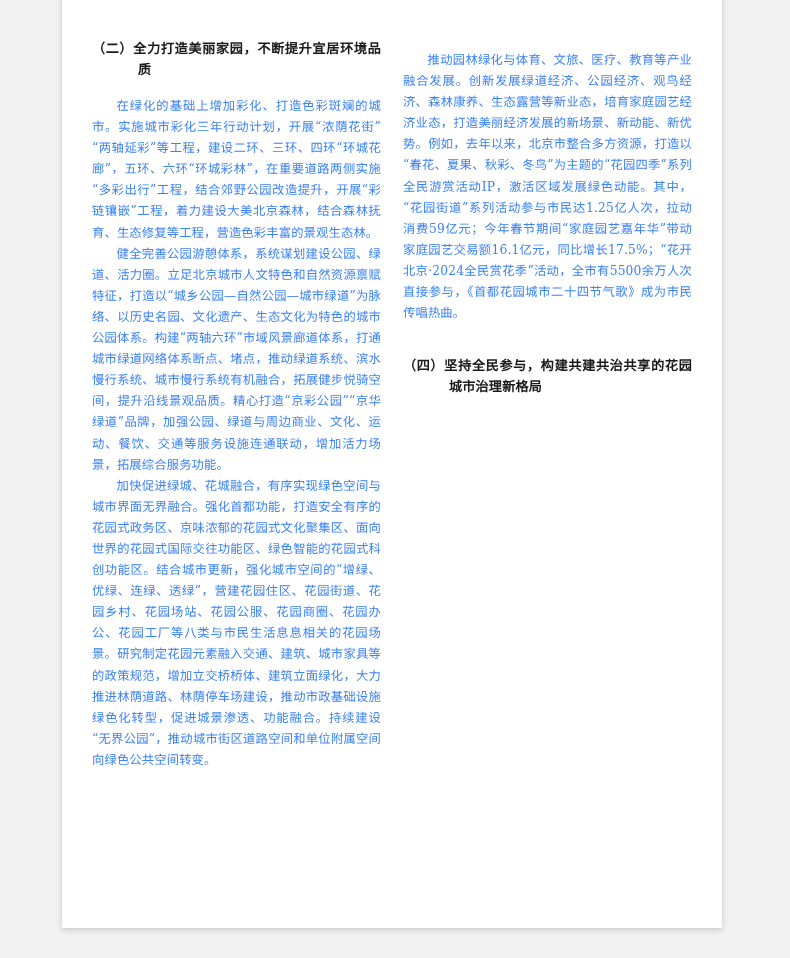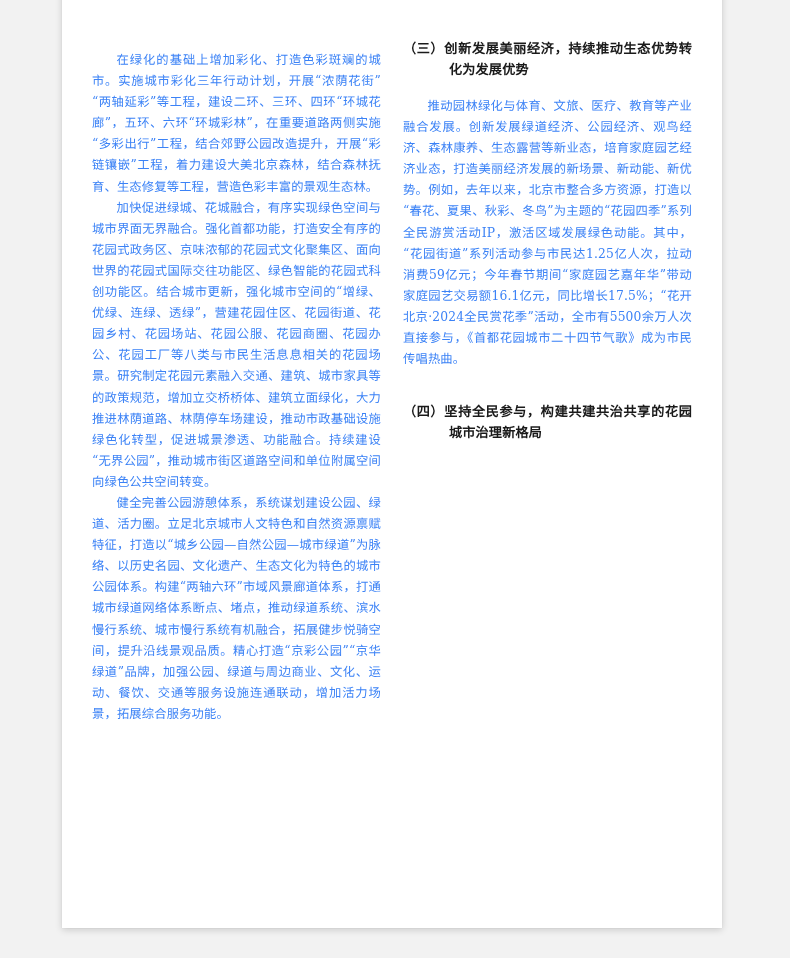--- a/index.html
+++ b/index.html
@@ -97,34 +97,34 @@
 <body>
 
 <div class="paper-wrap">
   <div class="page">
     <div class="page-inner">
 
       <div class="columns">
 
         <div class="col">
 
+          <h2 class="sec-heading">（二）全力打造美丽家园，不断提升宜居环境品质</h2>
 
           <div class="heading-gap"></div>
 
           <p class="para">在绿化的基础上增加彩化、打造色彩斑斓的城市。实施城市彩化三年行动计划，开展“浓荫花街”“两轴延彩”等工程，建设二环、三环、四环“环城花廊”，五环、六环“环城彩林”，在重要道路两侧实施“多彩出行”工程，结合郊野公园改造提升，开展“彩链镶嵌”工程，着力建设大美北京森林，结合森林抚育、生态修复等工程，营造色彩丰富的景观生态林。</p>
 
+          <p class="para">健全完善公园游憩体系，系统谋划建设公园、绿道、活力圈。立足北京城市人文特色和自然资源禀赋特征，打造以“城乡公园—自然公园—城市绿道”为脉络、以历史名园、文化遗产、生态文化为特色的城市公园体系。构建“两轴六环”市域风景廊道体系，打通城市绿道网络体系断点、堵点，推动绿道系统、滨水慢行系统、城市慢行系统有机融合，拓展健步悦骑空间，提升沿线景观品质。精心打造“京彩公园”“京华绿道”品牌，加强公园、绿道与周边商业、文化、运动、餐饮、交通等服务设施连通联动，增加活力场景，拓展综合服务功能。</p>
+
           <p class="para">加快促进绿城、花城融合，有序实现绿色空间与城市界面无界融合。强化首都功能，打造安全有序的花园式政务区、京味浓郁的花园式文化聚集区、面向世界的花园式国际交往功能区、绿色智能的花园式科创功能区。结合城市更新，强化城市空间的“增绿、优绿、连绿、透绿”，营建花园住区、花园街道、花园乡村、花园场站、花园公服、花园商圈、花园办公、花园工厂等八类与市民生活息息相关的花园场景。研究制定花园元素融入交通、建筑、城市家具等的政策规范，增加立交桥桥体、建筑立面绿化，大力推进林荫道路、林荫停车场建设，推动市政基础设施绿色化转型，促进城景渗透、功能融合。持续建设“无界公园”，推动城市街区道路空间和单位附属空间向绿色公共空间转变。</p>
-
-          <p class="para">健全完善公园游憩体系，系统谋划建设公园、绿道、活力圈。立足北京城市人文特色和自然资源禀赋特征，打造以“城乡公园—自然公园—城市绿道”为脉络、以历史名园、文化遗产、生态文化为特色的城市公园体系。构建“两轴六环”市域风景廊道体系，打通城市绿道网络体系断点、堵点，推动绿道系统、滨水慢行系统、城市慢行系统有机融合，拓展健步悦骑空间，提升沿线景观品质。精心打造“京彩公园”“京华绿道”品牌，加强公园、绿道与周边商业、文化、运动、餐饮、交通等服务设施连通联动，增加活力场景，拓展综合服务功能。</p>
 
         </div>
 
         <div class="col">
 
-          <h2 class="sec-heading">（三）创新发展美丽经济，持续推动生态优势转化为发展优势</h2>
 
           <div class="heading-gap"></div>
 
 
           <p class="para">推动园林绿化与体育、文旅、医疗、教育等产业融合发展。创新发展绿道经济、公园经济、观鸟经济、森林康养、生态露营等新业态，培育家庭园艺经济业态，打造美丽经济发展的新场景、新动能、新优势。例如，去年以来，北京市整合多方资源，打造以“春花、夏果、秋彩、冬鸟”为主题的“花园四季”系列全民游赏活动IP，激活区域发展绿色动能。其中，“花园街道”系列活动参与市民达1.25亿人次，拉动消费59亿元；今年春节期间“家庭园艺嘉年华”带动家庭园艺交易额16.1亿元，同比增长17.5%；“花开北京·2024全民赏花季”活动，全市有5500余万人次直接参与，《首都花园城市二十四节气歌》成为市民传唱热曲。</p>
 
 
           <h2 class="sec-heading second">（四）坚持全民参与，构建共建共治共享的花园城市治理新格局</h2>
 
           <div class="heading-gap"></div>

